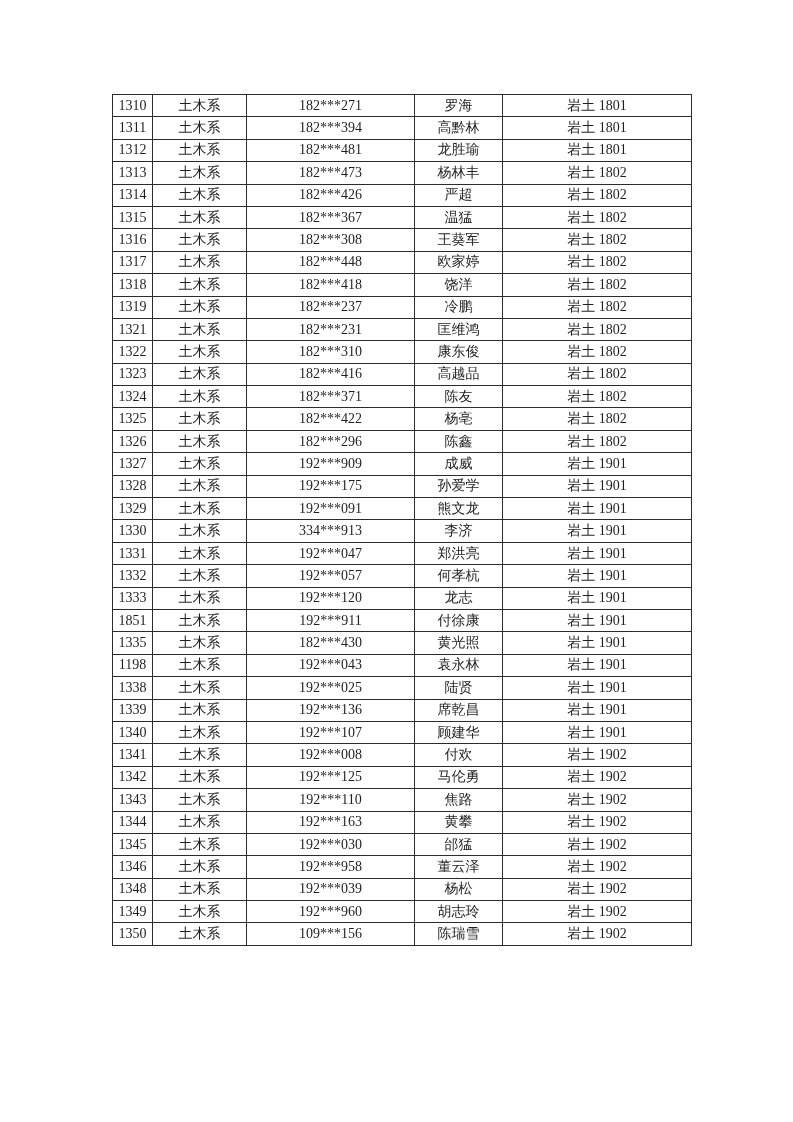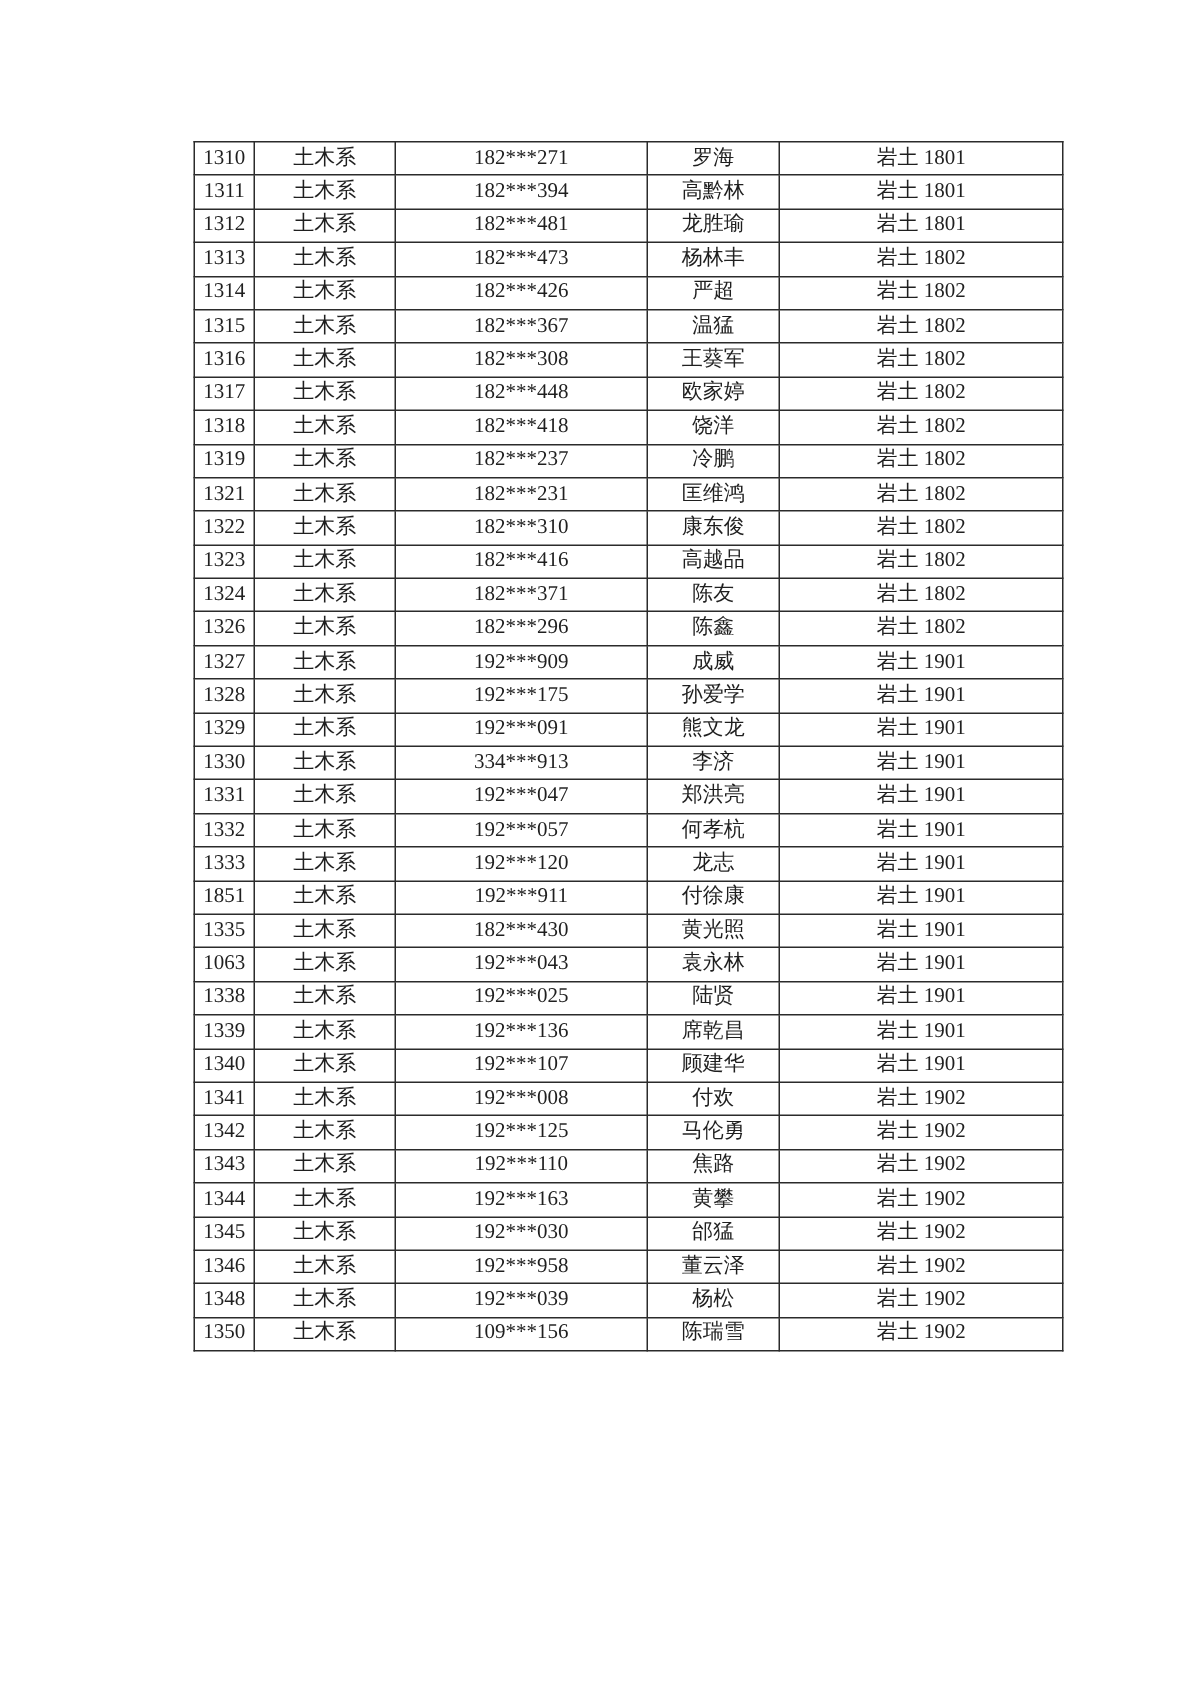--- a/index.html
+++ b/index.html
@@ -16,21 +16,21 @@
     overflow: hidden;
   }
   .page {
     position: absolute;
     left: 0; top: 0;
     width: 793px; height: 1122px;
     background: #ffffff;
   }
   .roster-table-wrap {
     position: absolute;
-    left: 129px;
+    left: 112px;
     top: 94px;
     width: 579px;
   }
   table.roster {
     border-collapse: collapse;
     table-layout: fixed;
     width: 579px;
   }
   table.roster td {
     border: 1px solid #2b2b2b;
@@ -156,20 +156,27 @@
             <td>岩土 1802</td>
           </tr>
           <tr>
             <td>1324</td>
             <td>土木系</td>
             <td>182***371</td>
             <td>陈友</td>
             <td>岩土 1802</td>
           </tr>
           <tr>
+            <td>1325</td>
+            <td>土木系</td>
+            <td>182***422</td>
+            <td>杨亳</td>
+            <td>岩土 1802</td>
+          </tr>
+          <tr>
             <td>1326</td>
             <td>土木系</td>
             <td>182***296</td>
             <td>陈鑫</td>
             <td>岩土 1802</td>
           </tr>
           <tr>
             <td>1327</td>
             <td>土木系</td>
             <td>192***909</td>
@@ -226,21 +233,21 @@
             <td>岩土 1901</td>
           </tr>
           <tr>
             <td>1335</td>
             <td>土木系</td>
             <td>182***430</td>
             <td>黄光照</td>
             <td>岩土 1901</td>
           </tr>
           <tr>
-            <td>1063</td>
+            <td>1198</td>
             <td>土木系</td>
             <td>192***043</td>
             <td>袁永林</td>
             <td>岩土 1901</td>
           </tr>
           <tr>
             <td>1338</td>
             <td>土木系</td>
             <td>192***025</td>
             <td>陆贤</td>
@@ -300,20 +307,27 @@
             <td>土木系</td>
             <td>192***958</td>
             <td>董云泽</td>
             <td>岩土 1902</td>
           </tr>
           <tr>
             <td>1348</td>
             <td>土木系</td>
             <td>192***039</td>
             <td>杨松</td>
+            <td>岩土 1902</td>
+          </tr>
+          <tr>
+            <td>1349</td>
+            <td>土木系</td>
+            <td>192***960</td>
+            <td>胡志玲</td>
             <td>岩土 1902</td>
           </tr>
           <tr>
             <td>1350</td>
             <td>土木系</td>
             <td>109***156</td>
             <td>陈瑞雪</td>
             <td>岩土 1902</td>
           </tr>
         </tbody>

